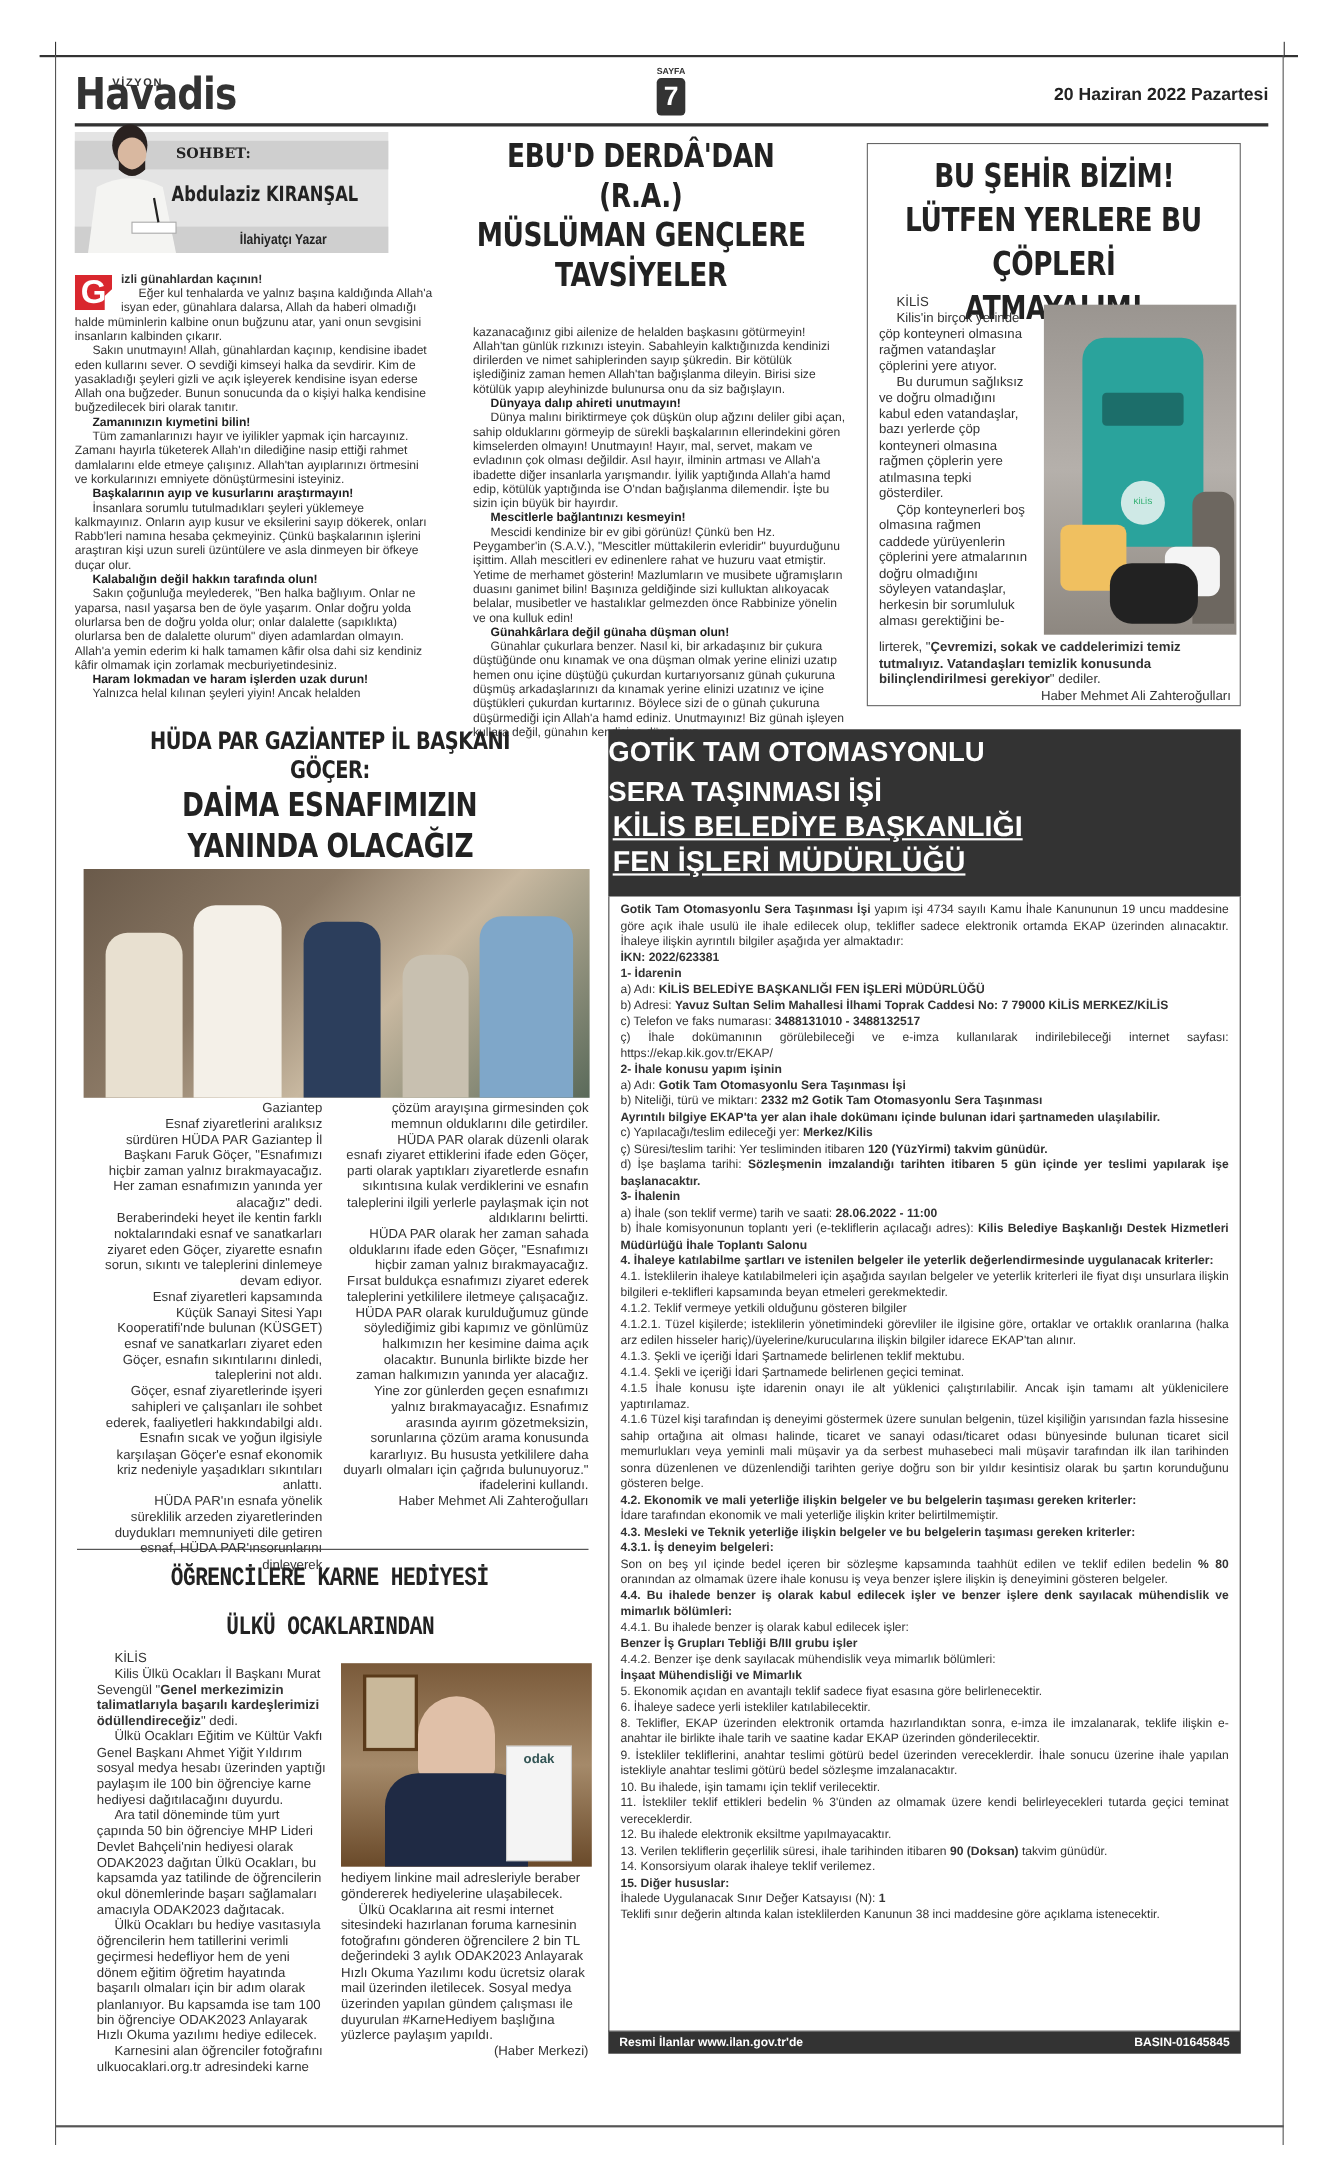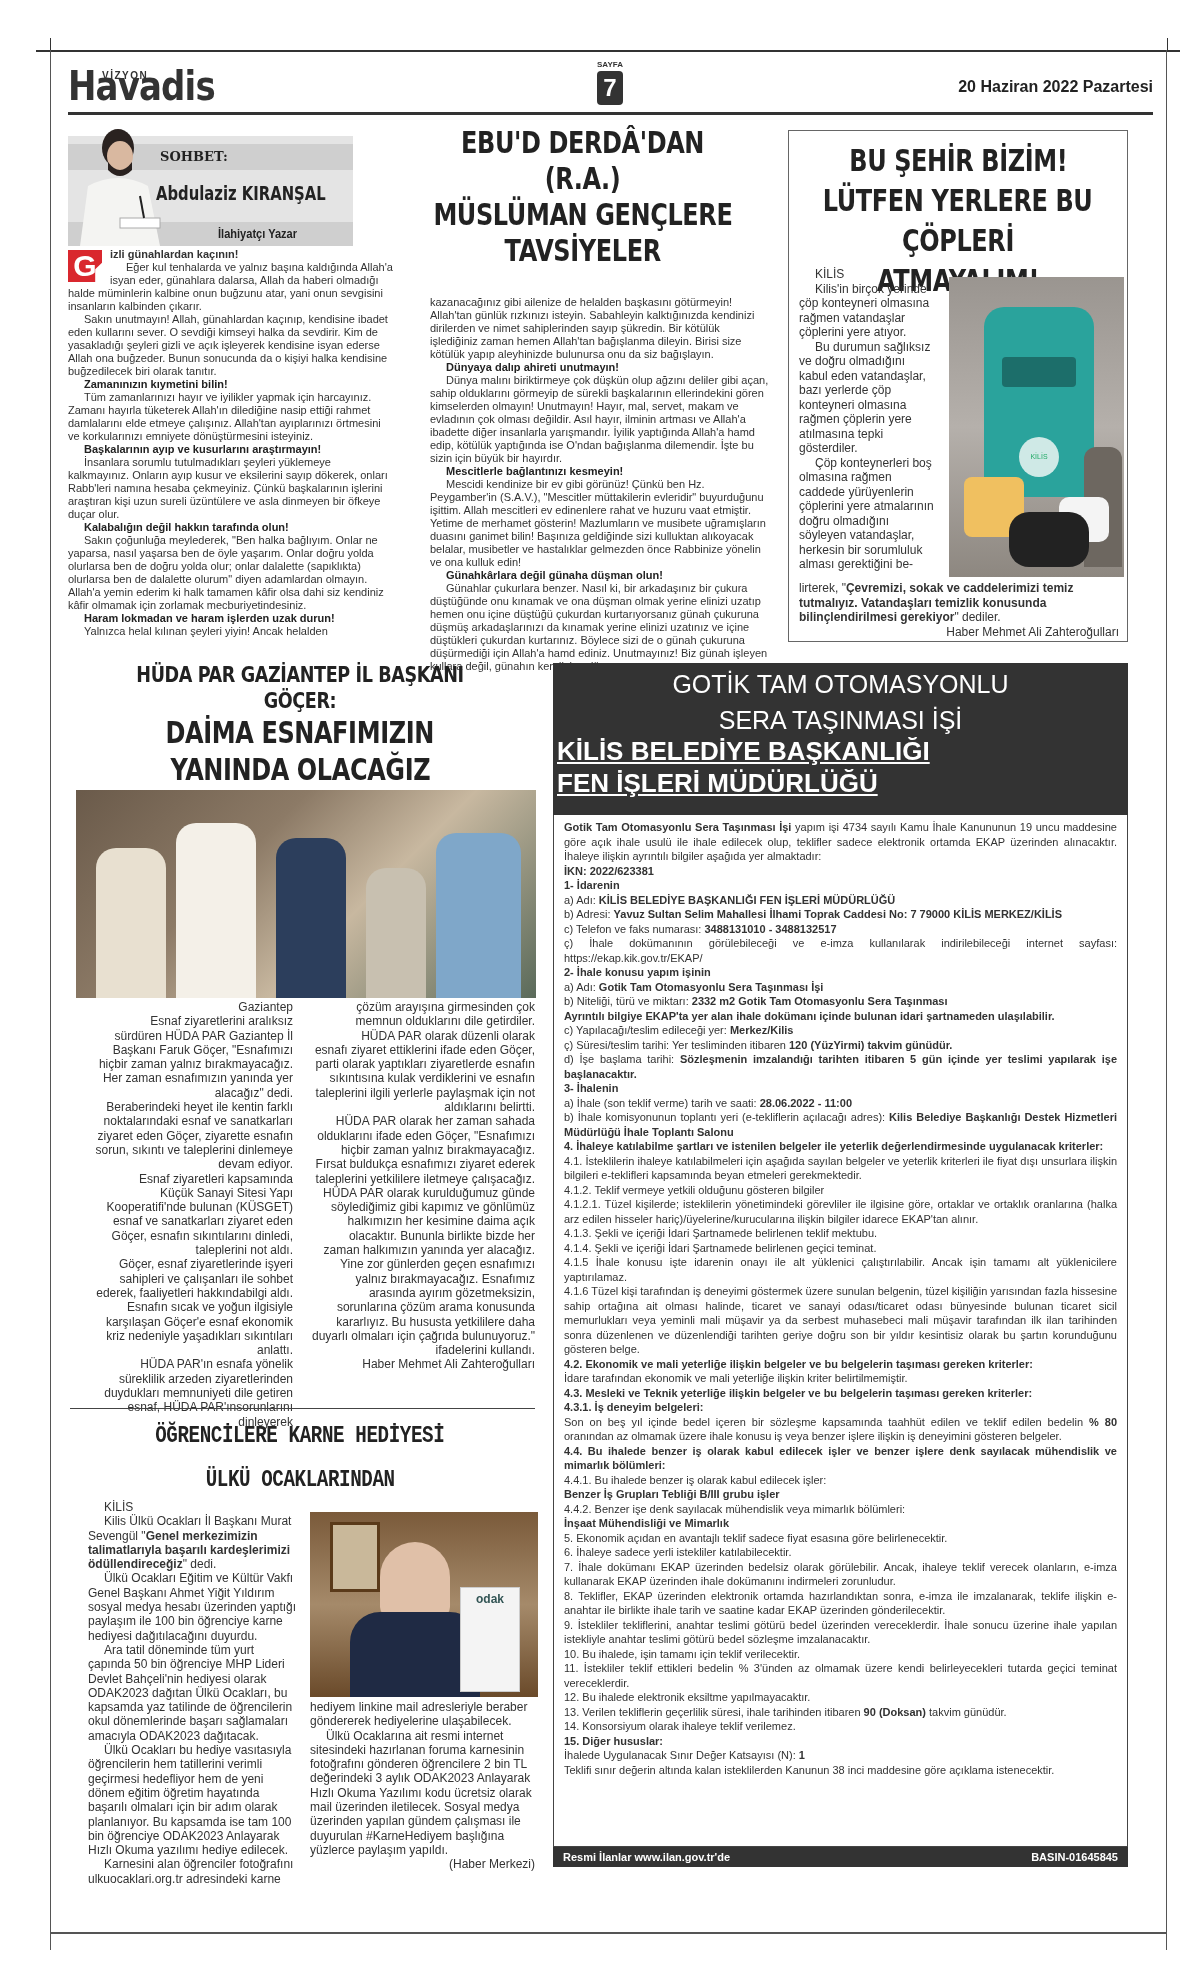--- a/index.html
+++ b/index.html
@@ -19,21 +19,21 @@
   .mast-rule { position: absolute; left: 68px; top: 112px; width: 1085px; height: 3px; background: #333; }
 
   .headline { font-family: "DejaVu Sans", sans-serif; font-weight: bold; color: #222; text-align: center; letter-spacing: -0.5px; }
   .cond { display: inline-block; transform: scaleX(0.8); transform-origin: center; }
   p.txt { font-size: 11px; line-height: 13px; text-indent: 16px; color: #333; }
   p.txt.noind { text-indent: 0; }
   p.sub { font-size: 11px; line-height: 13px; font-weight: bold; padding-left: 16px; color: #222; }
   .b { font-weight: bold; }
 
   
-  .sohbet-banner { position: absolute; left: 68px; top: 136px; width: 285px; height: 110px; background: #e4e4e4; }
+  .sohbet-banner { position: absolute; left: 68px; top: 120px; width: 285px; height: 110px; background: #e4e4e4; }
   .sohbet-banner .stripe1 { position: absolute; left: 0; top: 8px; width: 100%; height: 26px; background: #cfcfcf; }
   .sohbet-banner .stripe2 { position: absolute; left: 0; top: 86px; width: 100%; height: 24px; background: #cfcfcf; }
   .portrait { position: absolute; left: 2px; top: -10px; width: 95px; height: 120px; }
   .sohbet-lbl { position: absolute; left: 92px; top: 13px; font-family: "DejaVu Serif", serif; font-weight: bold; font-size: 13px; color: #222; }
   .author-name { position: absolute; left: 88px; top: 46px; font-family: "DejaVu Sans", sans-serif; font-weight: bold; font-size: 19px; color: #222; transform: scaleX(0.78); transform-origin: left; white-space: nowrap; }
   .author-title { position: absolute; left: 150px; top: 90px; font-weight: bold; font-size: 13px; color: #222; transform: scaleX(0.85); transform-origin: left; white-space: nowrap; }
 
   .col1 { position: absolute; left: 68px; top: 248px; width: 325px; }
   .dropcap { float: left; width: 34px; height: 32px; background: #d9272e; color: #fff; font-weight: bold; font-size: 30px; line-height: 32px; text-align: center; margin-right: 8px; margin-top: 2px; clip-path: polygon(0 0, 100% 0, 100% 40%, 80% 60%, 80% 100%, 0 100%); }
   .article1-title { position: absolute; left: 395px; top: 125px; width: 375px; font-size: 30px; line-height: 36px; }
@@ -69,21 +69,21 @@
 
   
   .karne-title { position: absolute; left: 60px; top: 1414px; width: 480px; font-size: 24px; line-height: 44px; font-family: Liberation Mono, monospace; }
   .karne-col1 { position: absolute; left: 88px; top: 1500px; width: 210px; }
   .karne-col1 p.txt, .karne-col2 p.txt { font-size: 12px; line-height: 14.3px; }
   .karne-photo { position: absolute; left: 310px; top: 1512px; width: 228px; height: 185px; background: linear-gradient(180deg, #7a5a3a 0%, #a58a6a 50%, #6a4a2a 100%); overflow: hidden; }
   .karne-col2 { position: absolute; left: 310px; top: 1700px; width: 225px; }
 
   
   .ilan-head { position: absolute; left: 553px; top: 663px; width: 575px; height: 152px; background: #333; color: #fff; }
-  .ilan-head .l1 { text-align: center; font-size: 25px; line-height: 30px; font-weight: normal; margin-top: 6px; }
+  .ilan-head .l1 { text-align: left; font-size: 25px; line-height: 30px; font-weight: bold; margin-top: 6px; }
   .ilan-head .l3 { font-size: 26px; line-height: 32px; font-weight: bold; text-decoration: underline; padding-left: 4px; }
   .ilan-body { position: absolute; left: 553px; top: 815px; width: 575px; height: 1032px; border: 1.5px solid #444; border-top: none; padding: 5px 10px; }
   .ilan-body .ln { font-size: 11px; line-height: 14.5px; color: #333; text-align: justify; }
   .ilan-foot { position: absolute; left: 553px; top: 1847px; width: 575px; height: 20px; background: #333; color: #fff; font-weight: bold; font-size: 11px; line-height: 20px; padding: 0 10px; display: flex; justify-content: space-between; }
   .bottom-rule { position: absolute; left: 50px; top: 1932px; width: 1117px; height: 2px; background: #555; }
 </style>
 </head>
 <body>
 
 <div class="top-rule"></div>
@@ -269,21 +269,20 @@
     <div class="ln"><span class="b">4.3. Mesleki ve Teknik yeterliğe ilişkin belgeler ve bu belgelerin taşıması gereken kriterler:</span></div>
     <div class="ln"><span class="b">4.3.1. İş deneyim belgeleri:</span></div>
     <div class="ln"><span>Son on beş yıl içinde bedel içeren bir sözleşme kapsamında taahhüt edilen ve teklif edilen bedelin </span><span class="b">% 80</span><span> oranından az olmamak üzere ihale konusu iş veya benzer işlere ilişkin iş deneyimini gösteren belgeler.</span></div>
     <div class="ln"><span class="b">4.4. Bu ihalede benzer iş olarak kabul edilecek işler ve benzer işlere denk sayılacak mühendislik ve mimarlık bölümleri:</span></div>
     <div class="ln"><span>4.4.1. Bu ihalede benzer iş olarak kabul edilecek işler:</span></div>
     <div class="ln"><span class="b">Benzer İş Grupları Tebliği B/III grubu işler</span></div>
     <div class="ln"><span>4.4.2. Benzer işe denk sayılacak mühendislik veya mimarlık bölümleri:</span></div>
     <div class="ln"><span class="b">İnşaat Mühendisliği ve Mimarlık</span></div>
     <div class="ln"><span>5. Ekonomik açıdan en avantajlı teklif sadece fiyat esasına göre belirlenecektir.</span></div>
     <div class="ln"><span>6. İhaleye sadece yerli istekliler katılabilecektir.</span></div>
-    <div class="ln"><span>7. İhale dokümanı EKAP üzerinden bedelsiz olarak görülebilir. Ancak, ihaleye teklif verecek olanların, e-imza  kullanarak EKAP üzerinden ihale dokümanını indirmeleri zorunludur.</span></div>
     <div class="ln"><span>8. Teklifler, EKAP üzerinden elektronik ortamda hazırlandıktan sonra, e-imza ile imzalanarak, teklife ilişkin e-anahtar  ile birlikte ihale tarih ve saatine kadar EKAP üzerinden gönderilecektir.</span></div>
     <div class="ln"><span>9. İstekliler tekliflerini, anahtar teslimi götürü bedel üzerinden vereceklerdir. İhale sonucu üzerine ihale yapılan istekliyle anahtar teslimi götürü bedel sözleşme imzalanacaktır.</span></div>
     <div class="ln"><span>10. Bu ihalede, işin tamamı için teklif verilecektir.</span></div>
     <div class="ln"><span>11. İstekliler teklif ettikleri bedelin % 3'ünden az olmamak üzere kendi belirleyecekleri tutarda geçici teminat vereceklerdir.</span></div>
     <div class="ln"><span>12. Bu ihalede elektronik eksiltme yapılmayacaktır.</span></div>
     <div class="ln"><span>13. Verilen tekliflerin geçerlilik süresi, ihale tarihinden itibaren </span><span class="b">90 (Doksan)</span><span> takvim günüdür.</span></div>
     <div class="ln"><span>14. Konsorsiyum olarak ihaleye teklif verilemez.</span></div>
     <div class="ln"><span class="b">15. Diğer hususlar:</span></div>
     <div class="ln"><span>İhalede Uygulanacak Sınır Değer Katsayısı (N): </span><span class="b">1</span></div>
     <div class="ln"><span>Teklifi sınır değerin altında kalan isteklilerden Kanunun 38 inci maddesine göre açıklama istenecektir.</span></div>

